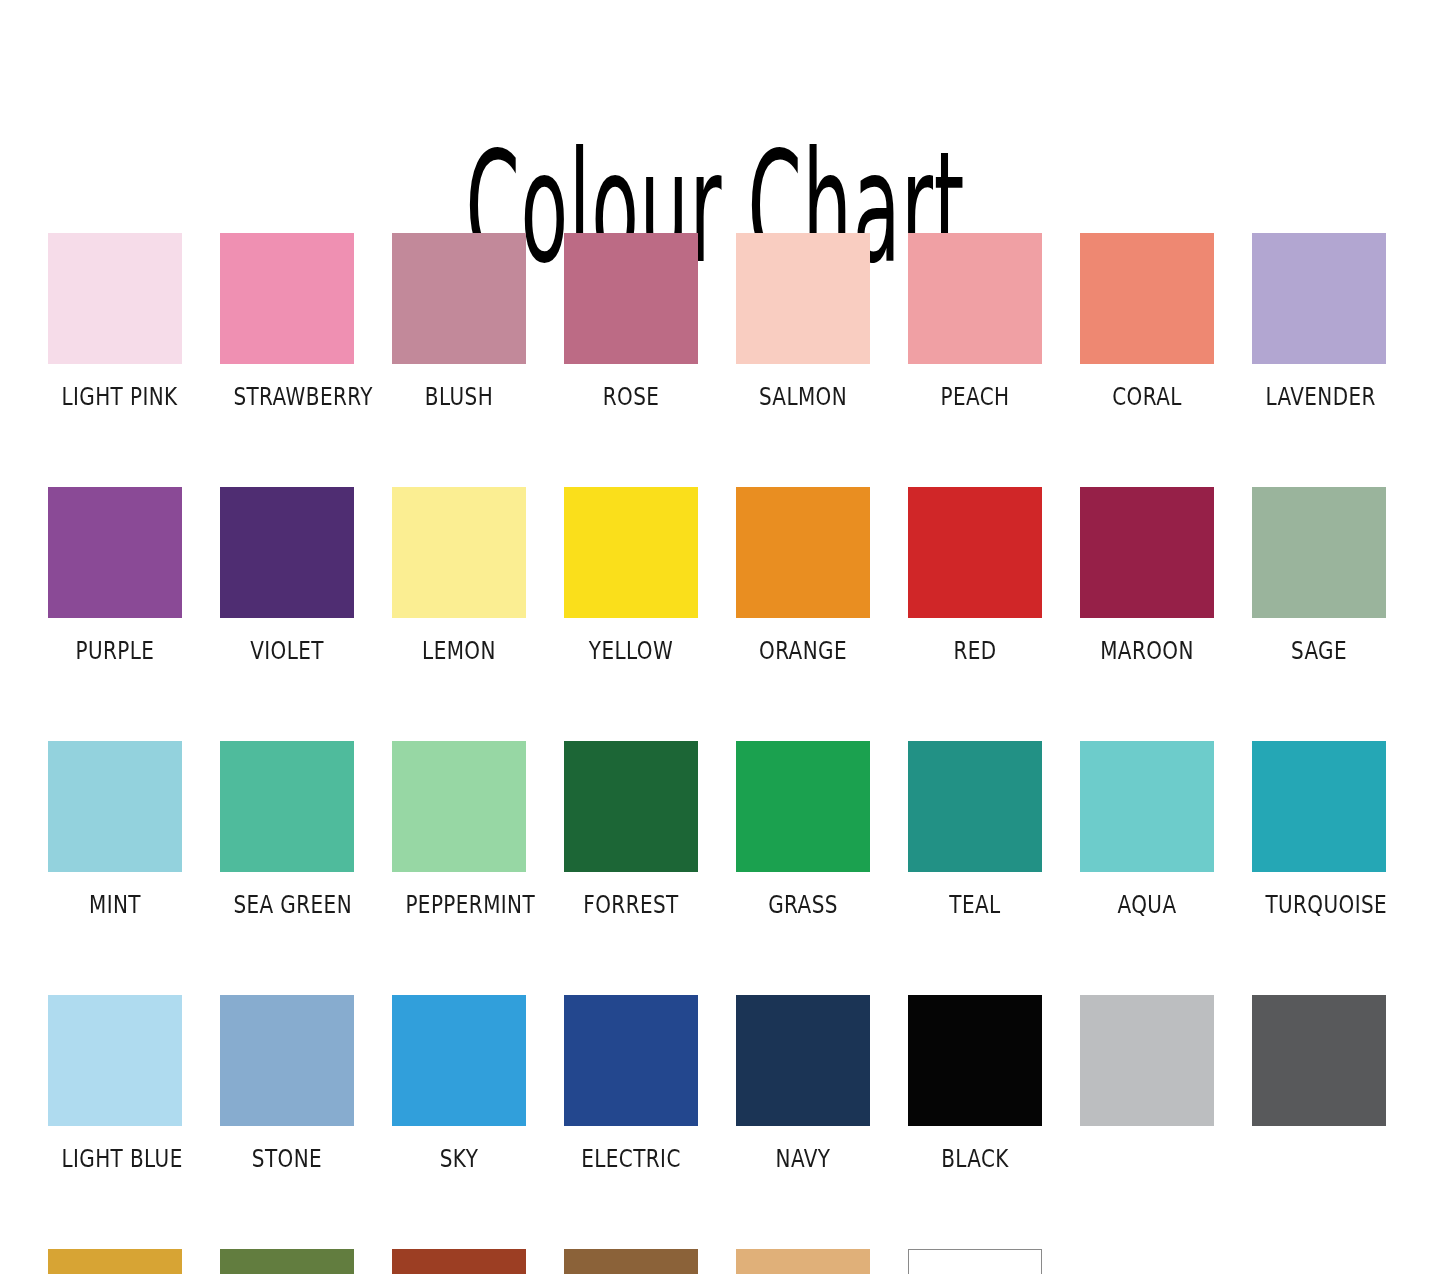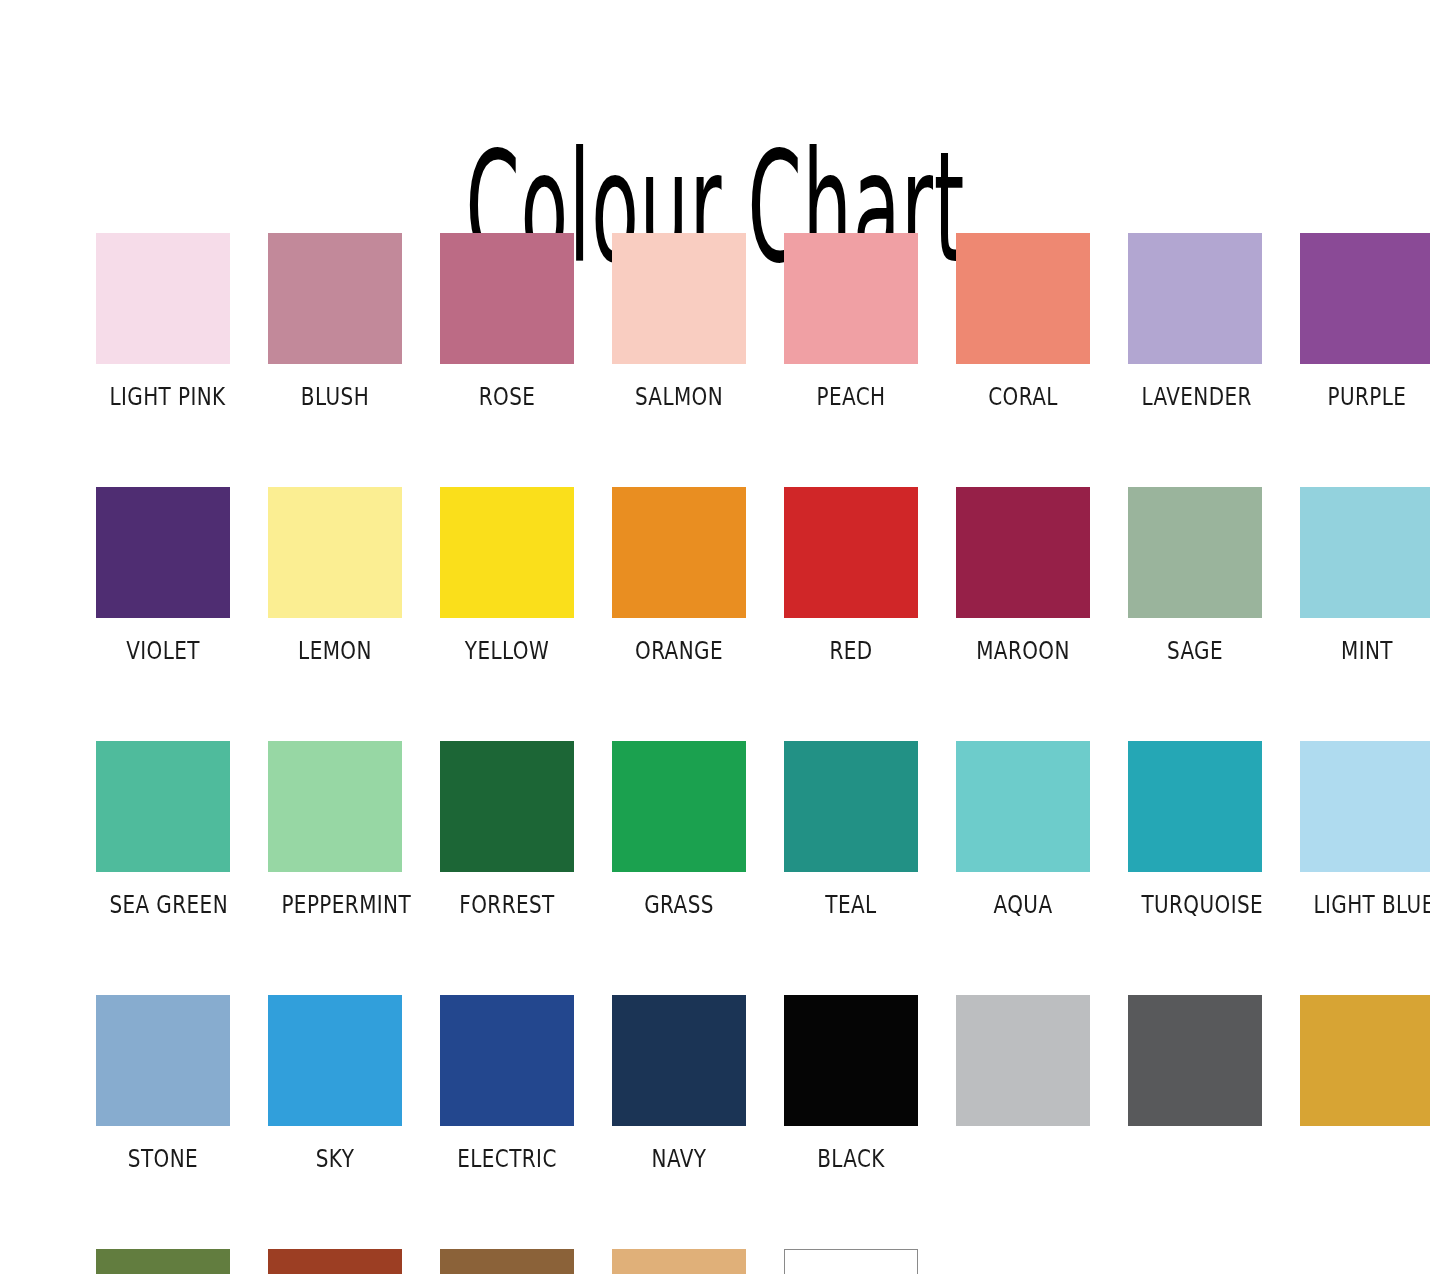--- a/index.html
+++ b/index.html
@@ -50,21 +50,20 @@
     top: 233px;
     width: 1336px;
     display: grid;
     grid-template-columns: repeat(8, 134px);
     grid-column-gap: 38px;
     grid-row-gap: 78px;
   }
 
   .cell {
     width: 134px;
-    margin-left: 48px;
   }
 
   .swatch {
     width: 134px;
     height: 131px;
     display: block;
   }
   .swatch.bordered {
     width: 132px;
     height: 129px;
@@ -94,20 +93,24 @@
   <div class="title-wrap">
     <h1 class="chart-title">Colour Chart</h1>
   </div>
 
   <div class="grid" id="swatch-grid">
       <div class="cell">
         <div class="swatch" title="LIGHT PINK" style="background: rgb(246, 220, 233);"></div>
         <span class="cell-label">LIGHT PINK</span>
       </div>
       <div class="cell">
+        <div class="swatch" title="STRAWBERRY" style="background: rgb(239, 144, 178);"></div>
+        <span class="cell-label">STRAWBERRY</span>
+      </div>
+      <div class="cell">
         <div class="swatch" title="BLUSH" style="background: rgb(194, 137, 154);"></div>
         <span class="cell-label">BLUSH</span>
       </div>
       <div class="cell">
         <div class="swatch" title="ROSE" style="background: rgb(188, 107, 133);"></div>
         <span class="cell-label">ROSE</span>
       </div>
       <div class="cell">
         <div class="swatch" title="SALMON" style="background: rgb(249, 205, 193);"></div>
         <span class="cell-label">SALMON</span>

